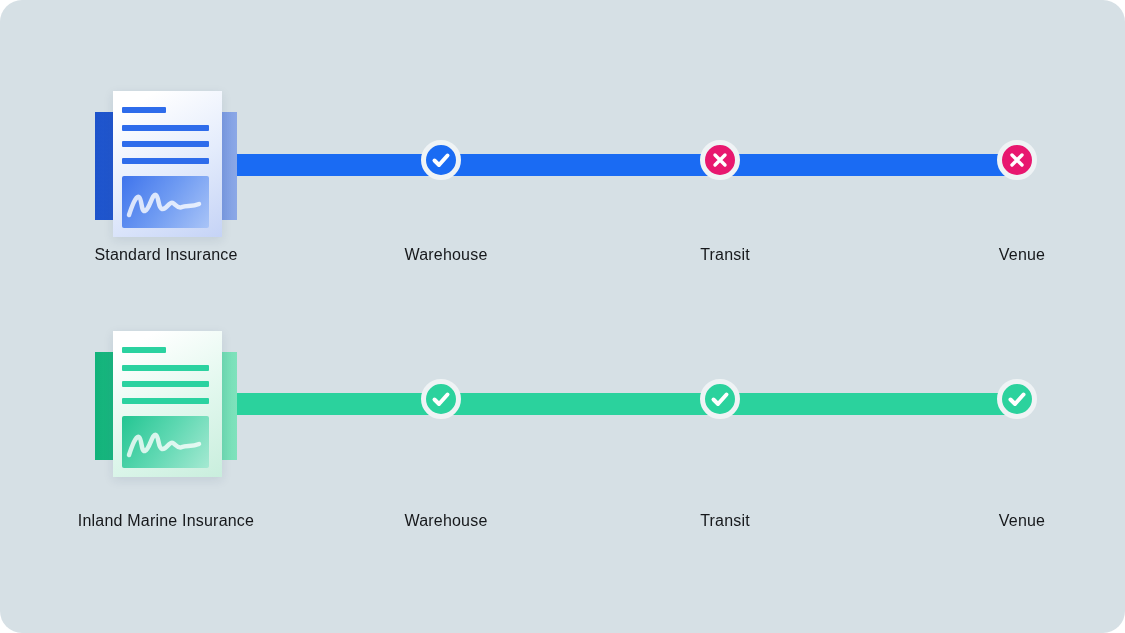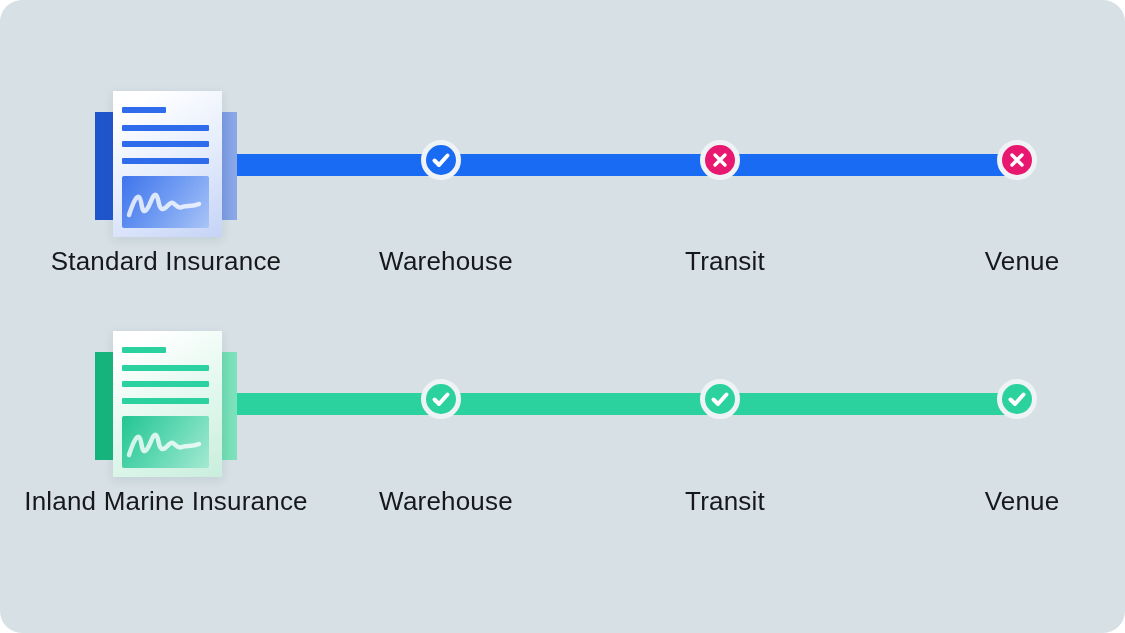--- a/index.html
+++ b/index.html
@@ -43,25 +43,25 @@
   .row-green .stage-circle{top:379px;}
   .row-blue .stage-circle[data-status="covered"]{background:var(--blue);}
   .row-green .stage-circle[data-status="covered"]{background:var(--green);}
   .stage-circle[data-status="not_covered"]{background:var(--pink);}
   .stage-circle svg{display:block;}
 
   
   .label{
     position:absolute;
     transform:translateX(-50%);
-    font-size:26px;font-weight:500;color:var(--text);
+    font-size:16px;font-weight:500;color:var(--text);
     white-space:nowrap;letter-spacing:.2px;
   }
   .row-blue .label{top:246px;}
-  .row-green .label{top:486px;}
+  .row-green .label{top:512px;}
 
   
   .doc{position:absolute;width:142px;height:146px;}
   .row-blue .doc{left:95px;top:91px;}
   .row-green .doc{left:95px;top:331px;}
   .doc-back{position:absolute;left:0;top:21px;width:142px;height:108px;}
   .doc-blue .doc-back{background:linear-gradient(90deg,#1d53cb 0%,#2b61d6 40%,#8ca8e6 100%);}
   .doc-green .doc-back{background:linear-gradient(90deg,#12b27a 0%,#2cc48d 40%,#7fe2bc 100%);}
   .doc-paper{position:absolute;left:18px;top:0;width:109px;height:146px;box-shadow:0 3px 10px rgba(30,50,90,.10);}
   .doc-blue .doc-paper{background:linear-gradient(150deg,#ffffff 12%,#e4ecfc 55%,#c5d3f6 100%);}

